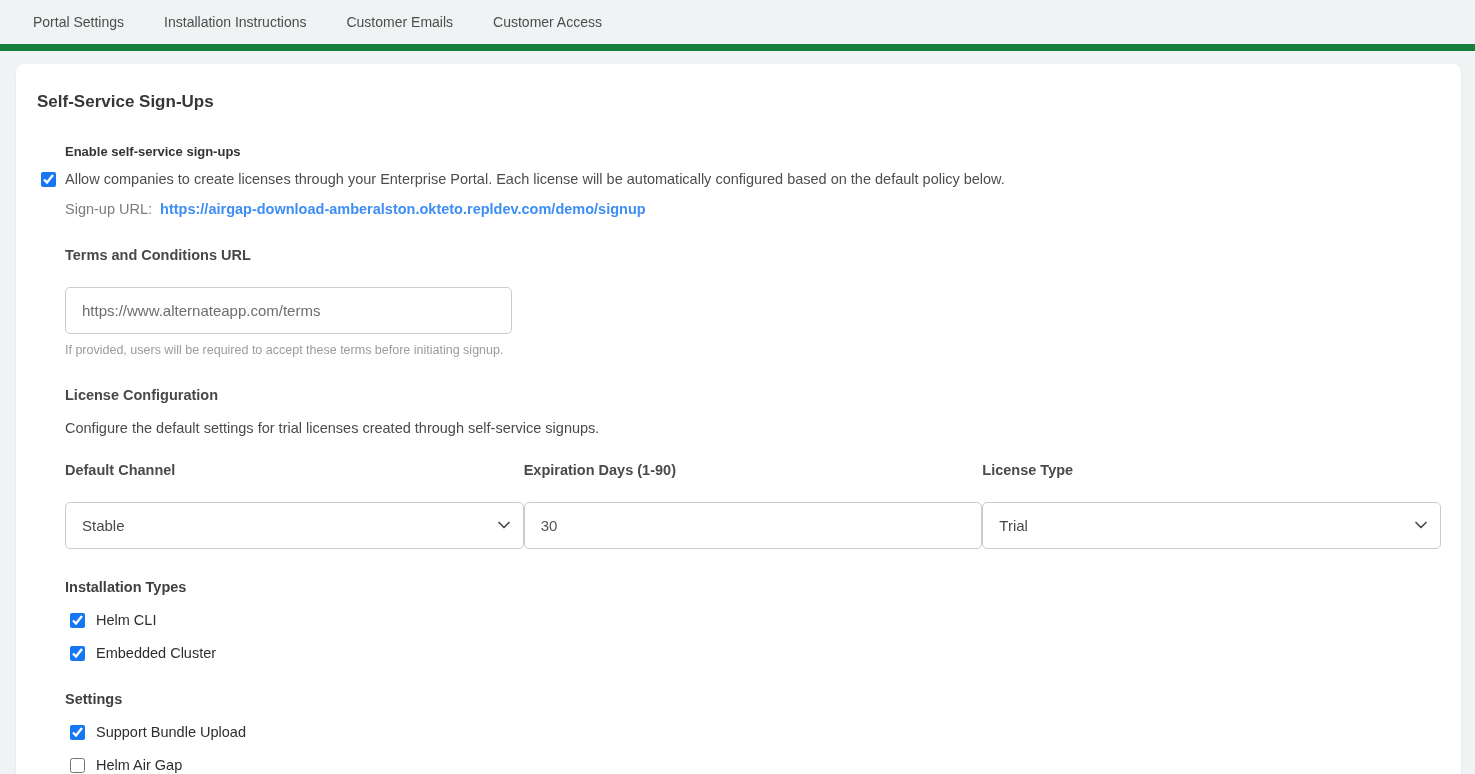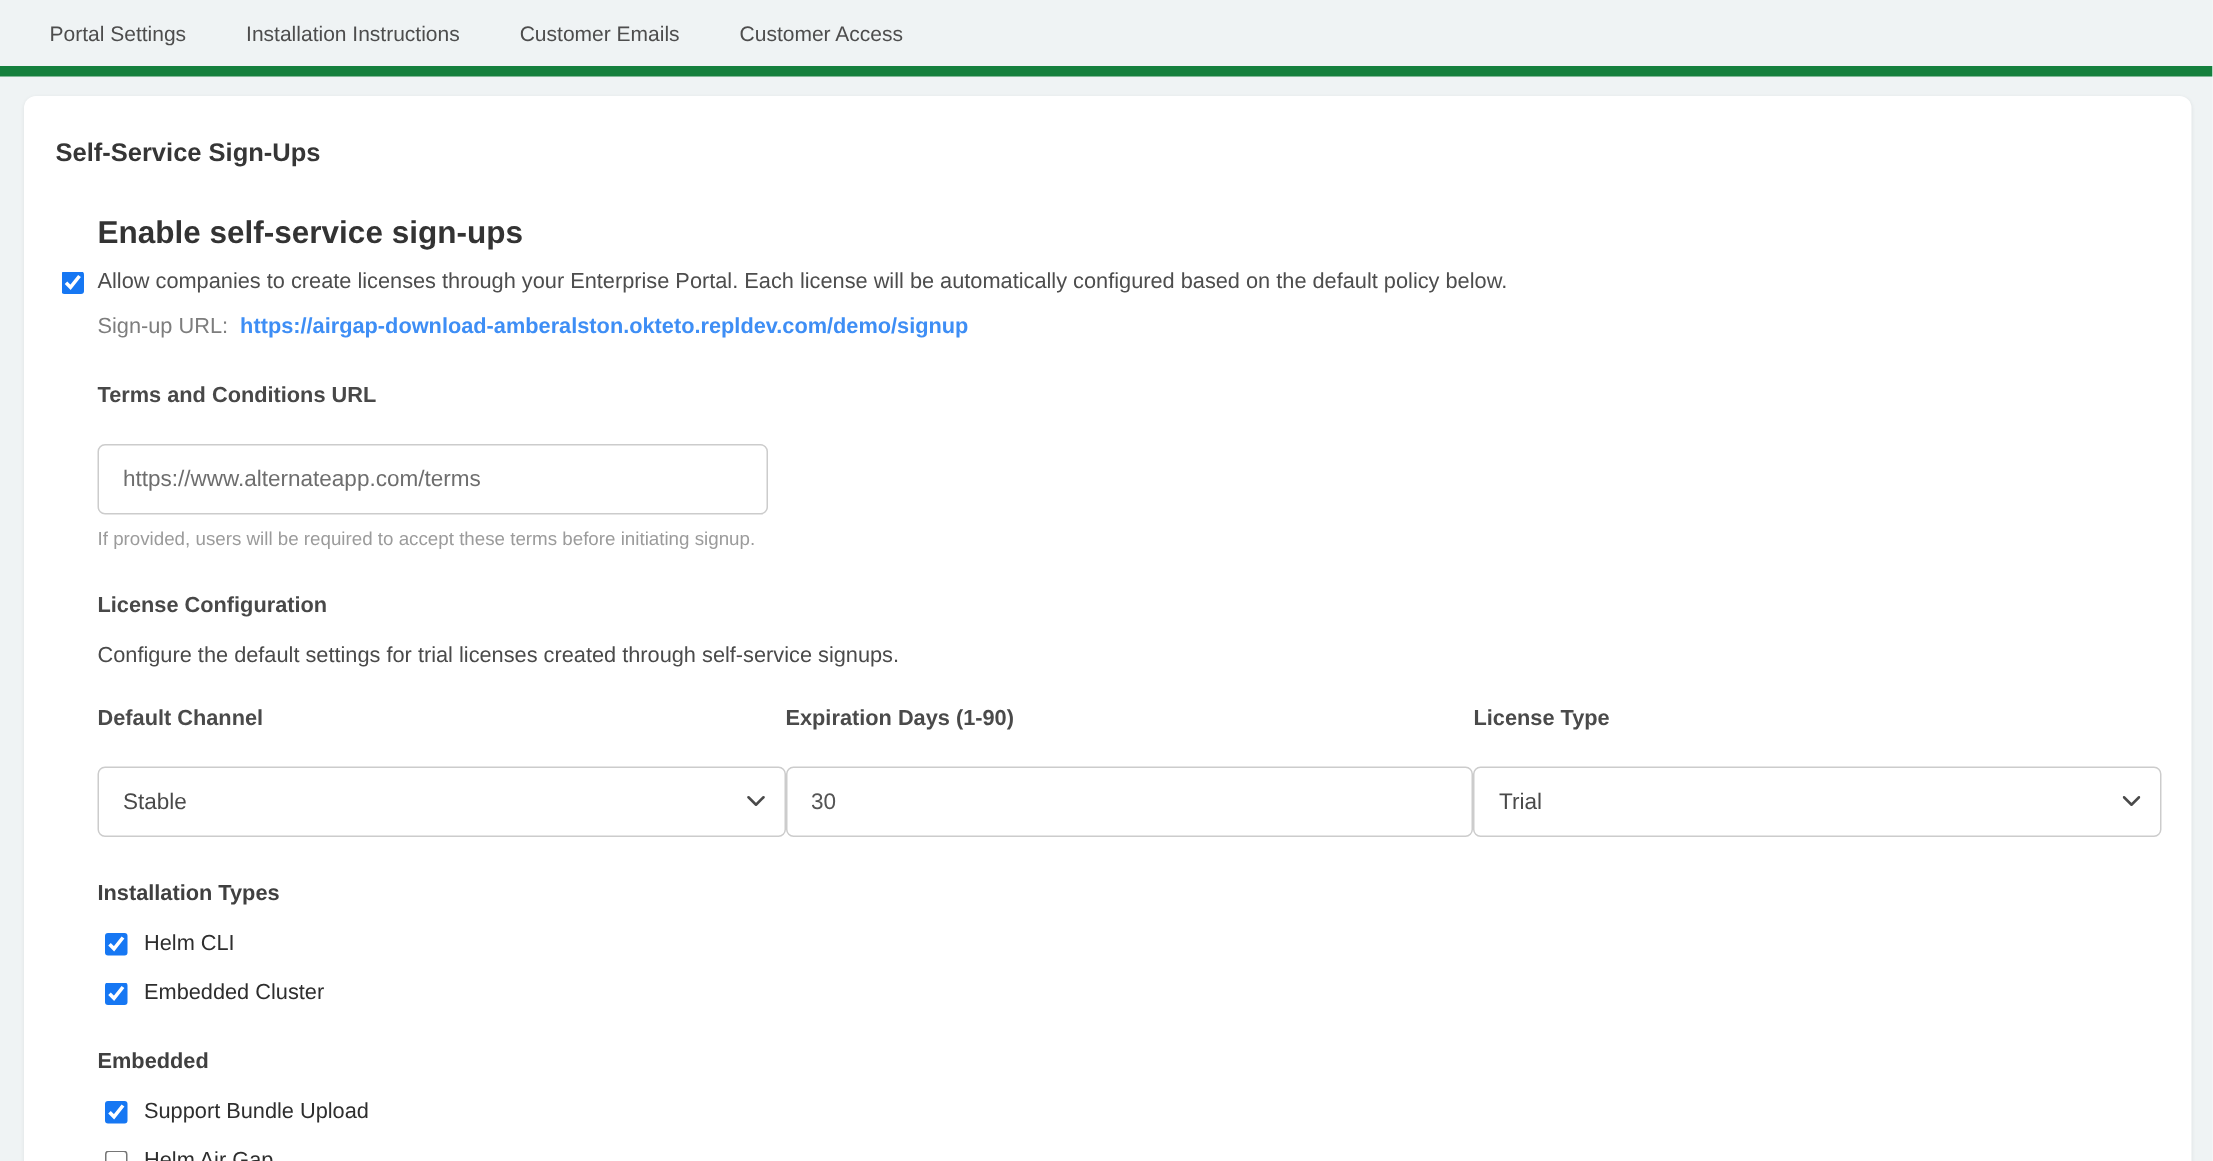--- a/index.html
+++ b/index.html
@@ -57,21 +57,21 @@
     min-height: 760px;
   }
   .page-title {
     font-size: 17px;
     font-weight: 600;
     color: #363636;
   }
   .section { margin-left: 28px; margin-top: 32px; }
 
   .enable-heading {
-    font-size: 21px;
+    font-size: 13px;
     font-weight: 700;
     color: #333333;
     margin-bottom: 11px;
   }
   .enable-row {
     display: flex;
     align-items: flex-start;
     margin-left: -24px;
     cursor: pointer;
   }
@@ -248,21 +248,21 @@
       <label class="check-row">
         <input type="checkbox" checked="" style="">
         <span>Helm CLI</span>
       </label>
       <label class="check-row">
         <input type="checkbox" checked="" style="">
         <span>Embedded Cluster</span>
       </label>
     </div>
 
-    <div class="field-label muted-label">Embedded</div>
+    <div class="field-label muted-label">Settings</div>
     <div class="check-group">
       <label class="check-row">
         <input type="checkbox" checked="" style="">
         <span>Support Bundle Upload</span>
       </label>
       <label class="check-row">
         <input type="checkbox" style="">
         <span>Helm Air Gap</span>
       </label>
     </div>

